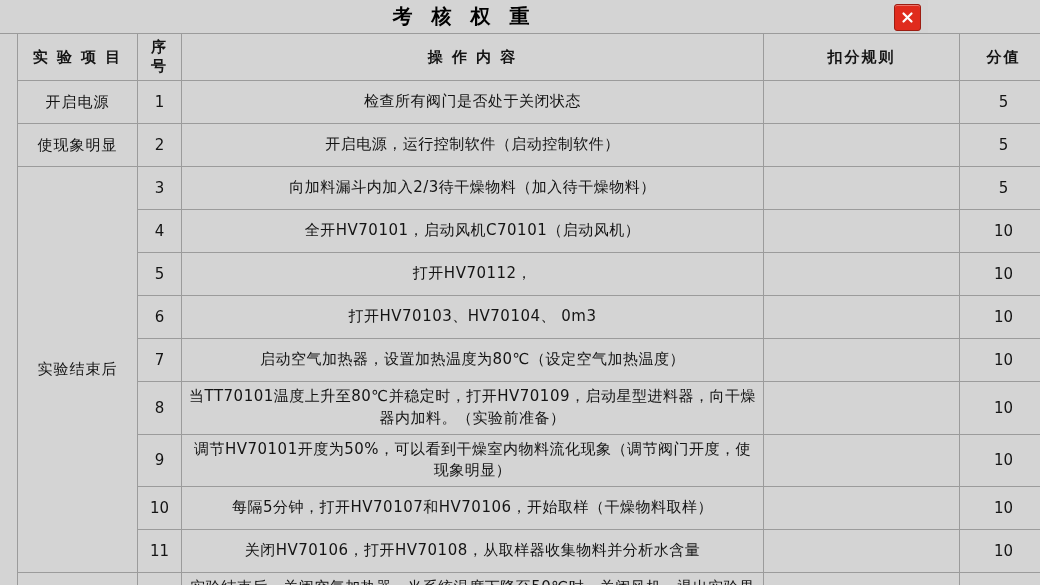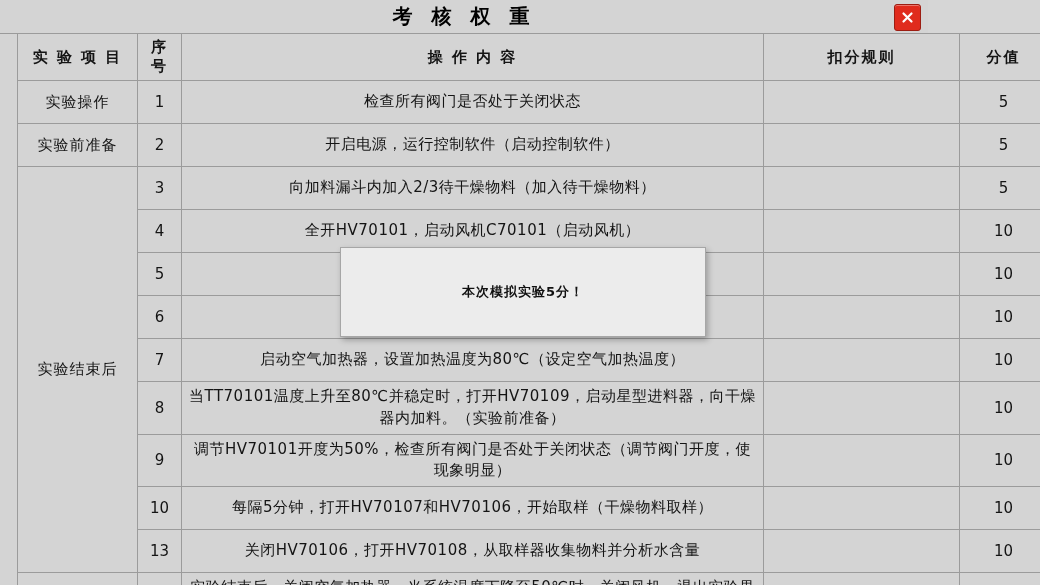--- a/index.html
+++ b/index.html
@@ -160,28 +160,28 @@
         <tr>
           <th>实 验 项 目</th>
           <th>序 号</th>
           <th>操 作 内 容</th>
           <th>扣分规则</th>
           <th>分值</th>
         </tr>
       </thead>
       <tbody>
         <tr class="r-h">
-          <td class="cat">实验操作</td>
+          <td class="cat">开启电源</td>
           <td class="no">1</td>
           <td class="desc">检查所有阀门是否处于关闭状态</td>
           <td class="rule"></td>
           <td class="score">5</td>
         </tr>
         <tr class="r-h">
-          <td class="cat">实验前准备</td>
+          <td class="cat">使现象明显</td>
           <td class="no">2</td>
           <td class="desc">开启电源，运行控制软件（启动控制软件）</td>
           <td class="rule"></td>
           <td class="score">5</td>
         </tr>
         <tr class="r-h">
           <td class="cat" rowspan="9">实验结束后</td>
           <td class="no">3</td>
           <td class="desc">向加料漏斗内加入2/3待干燥物料（加入待干燥物料）</td>
           <td class="rule"></td>
@@ -212,44 +212,41 @@
           <td class="score">10</td>
         </tr>
         <tr class="r-h">
           <td class="no">8</td>
           <td class="desc">当TT70101温度上升至80℃并稳定时，打开HV70109，启动星型进料器，向干燥器内加料。（实验前准备）</td>
           <td class="rule"></td>
           <td class="score">10</td>
         </tr>
         <tr class="r-h">
           <td class="no">9</td>
-          <td class="desc">调节HV70101开度为50%，检查所有阀门是否处于关闭状态（调节阀门开度，使现象明显）</td>
+          <td class="desc">调节HV70101开度为50%，可以看到干燥室内物料流化现象（调节阀门开度，使现象明显）</td>
           <td class="rule"></td>
           <td class="score">10</td>
         </tr>
         <tr class="r-h">
           <td class="no">10</td>
           <td class="desc">每隔5分钟，打开HV70107和HV70106，开始取样（干燥物料取样）</td>
           <td class="rule"></td>
           <td class="score">10</td>
         </tr>
         <tr class="r-h">
-          <td class="no">13</td>
+          <td class="no">11</td>
           <td class="desc">关闭HV70106，打开HV70108，从取样器收集物料并分析水含量</td>
           <td class="rule"></td>
           <td class="score">10</td>
         </tr>
         <tr class="r-h">
           <td class="cat">实验结束</td>
           <td class="no">12</td>
           <td class="desc">实验结束后，关闭空气加热器，当系统温度下降至50℃时，关闭风机，退出实验界面，电脑关机并关闭电源</td>
           <td class="rule"></td>
           <td class="score">5</td>
         </tr>
       </tbody>
     </table>
   </div>
 
-  <div class="modal">
-    <div class="modal-text">本次模拟实验5分！</div>
-  </div>
 
 </div>
 
 </body></html>

